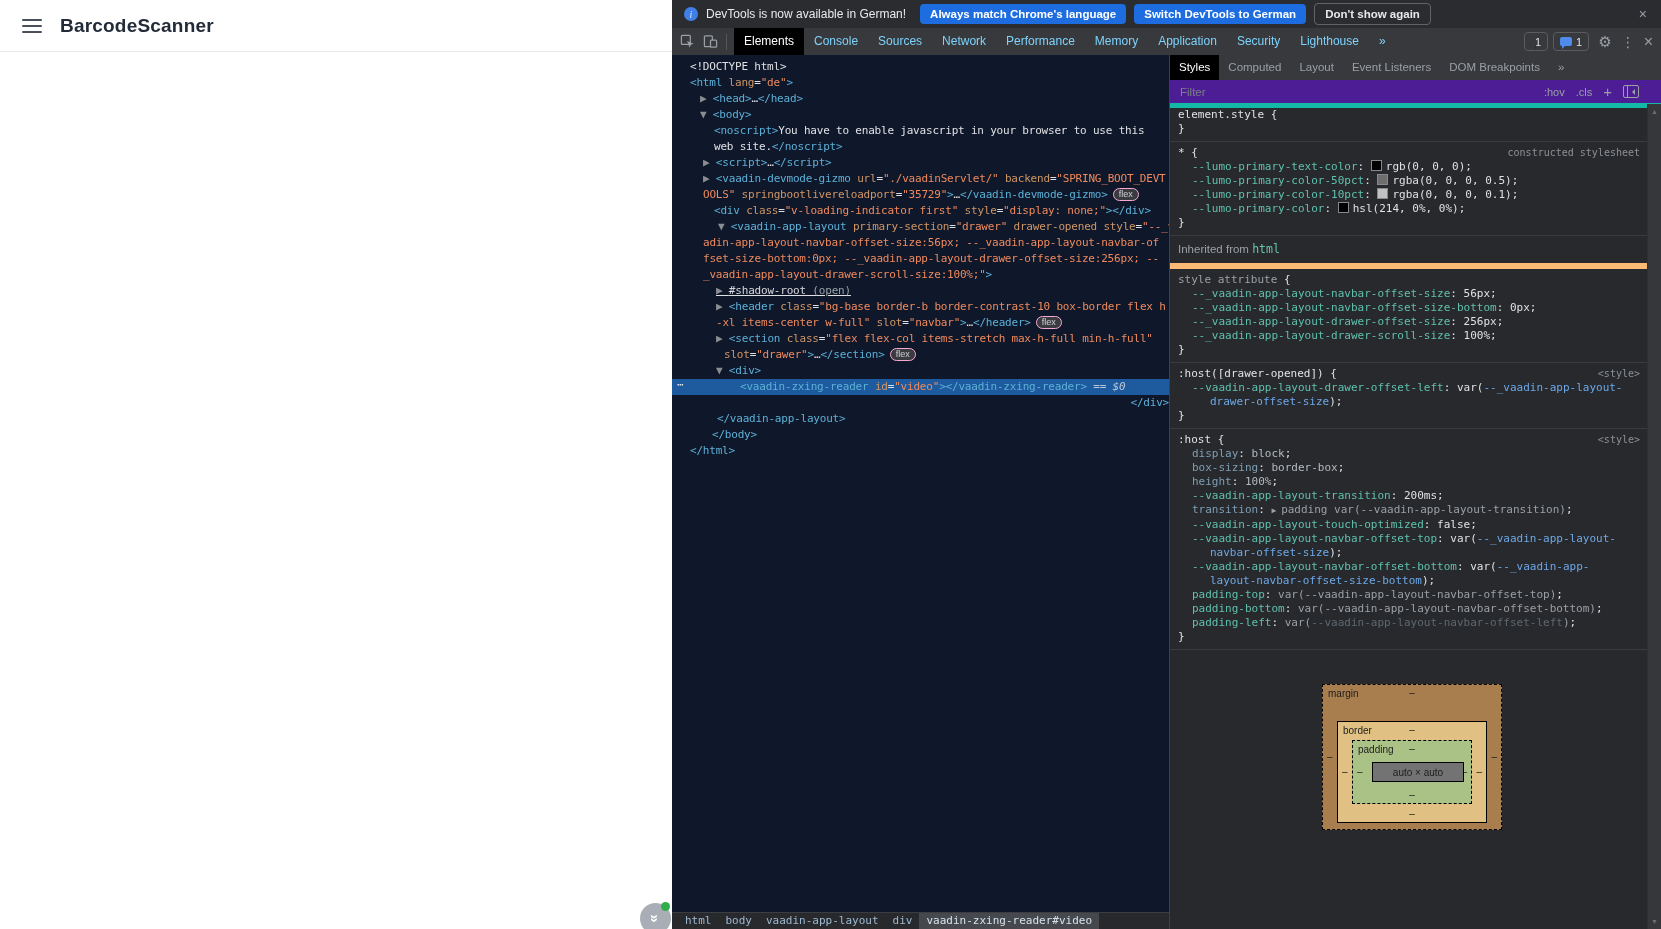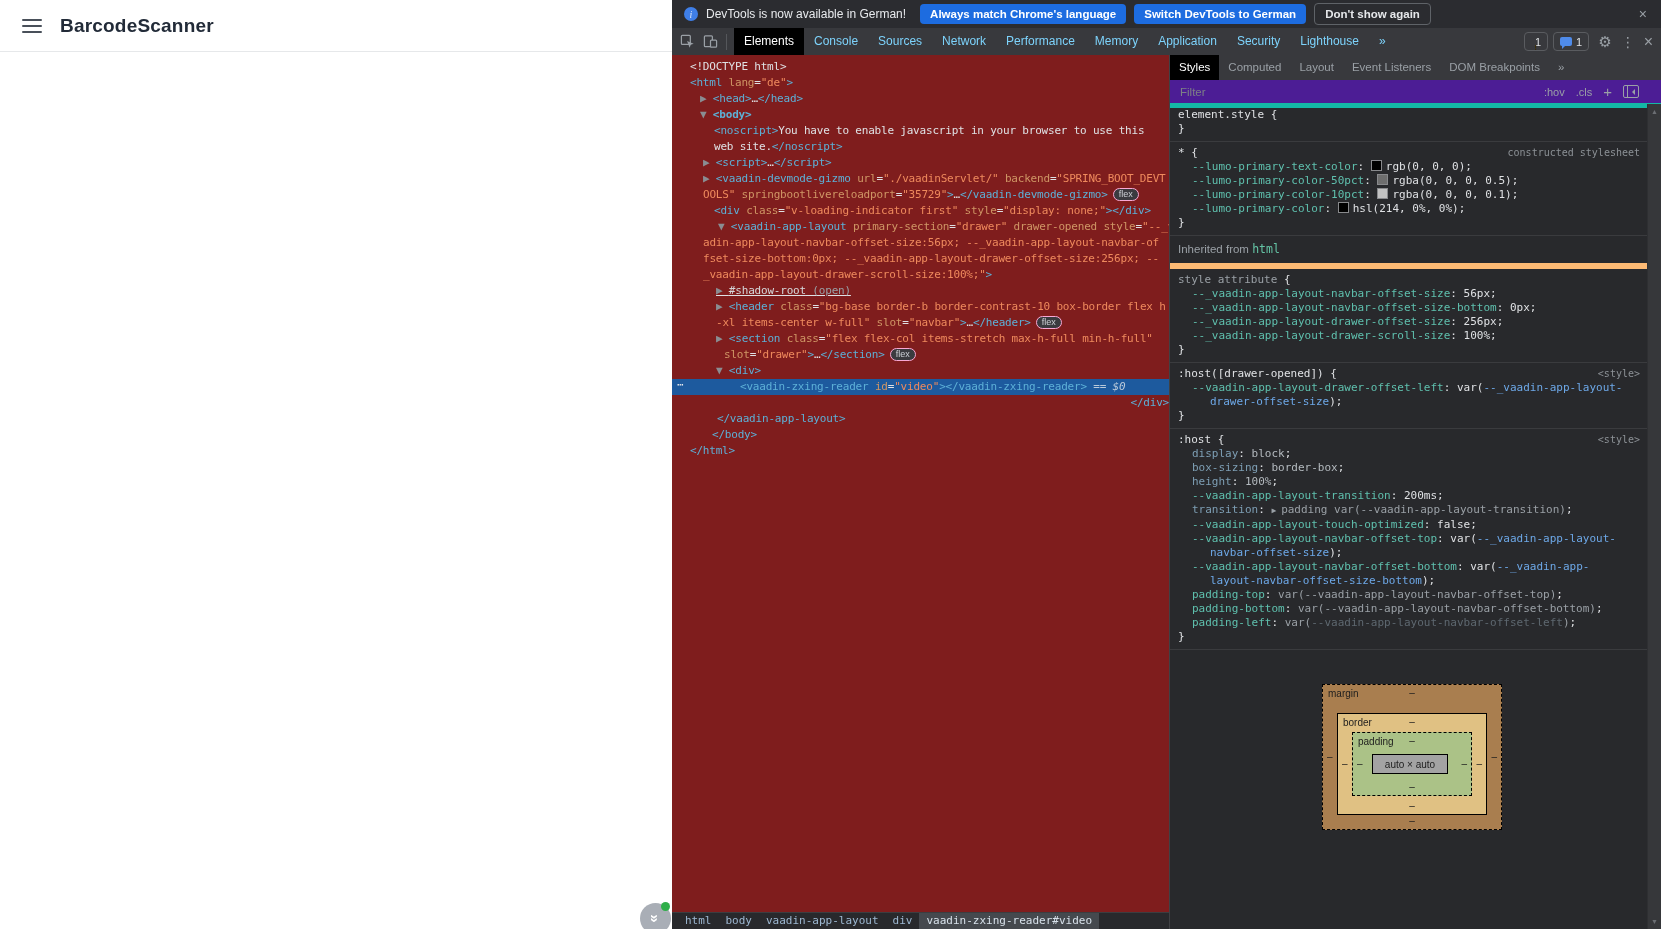--- a/index.html
+++ b/index.html
@@ -46,21 +46,21 @@
   .warn-tri{color:#f0a912;font-size:10px;margin-right:4px;position:relative;line-height:1}
   .warn-tri i{position:absolute;left:3.5px;top:2.5px;font-size:7px;color:#3a2c00;font-style:normal;font-weight:bold}
   .bubble{width:12px;height:9px;background:#4f8bea;border-radius:2px;position:relative;margin-right:4px}
   .bubble::after{content:"";position:absolute;left:2px;bottom:-3px;border:3px solid transparent;border-top-color:#4f8bea;border-left-color:#4f8bea}
   .gicon{color:#9aa0a6;margin-left:9px;cursor:pointer;line-height:1}
   #gear-icon{font-size:15px}
   #kebab-icon{font-size:14px}
   #dt-close{font-size:16px}
 
   
-  #elements{position:absolute;left:0;top:55px;width:497px;bottom:0;background:#7f1d1d}
+  #elements{position:absolute;left:0;top:55px;width:497px;bottom:0;background:#0f172a}
   #tree{position:absolute;top:0;left:0;right:0;bottom:17px;overflow:hidden;padding-top:4px;
         font-family:"DejaVu Sans Mono",monospace;font-size:11px;letter-spacing:-0.2px}
   .trow{height:16px;line-height:16px;white-space:pre;position:relative;cursor:default}
   .trow.sel{background:#1d5a9e}
   .dots{position:absolute;left:5px;top:-2px;color:#e8eaed;letter-spacing:0}
   .tk-a{color:#8a8d92}
   .tk-t{color:#5db0d7}
   .tk-n{color:#cf9665}
   .tk-v{color:#ef8a5d}
   .tk-w{color:#dfe1e4}
@@ -115,23 +115,23 @@
   .tk-vdim{color:#5e6870}
   .tk-exp{color:#9aa0a6;font-size:8px}
   .tk-link{color:#64c3a5}
   .swatch{display:inline-block;width:9px;height:9px;border:1px solid #88898c;margin-right:4px;vertical-align:-1px}
 
   
   #boxmodel{position:relative;margin:34px 0 0 152px;width:180px;height:146px;
             font-family:"Liberation Sans",sans-serif;font-size:10px;color:#1d1d1d}
   .bm{position:absolute;box-sizing:border-box}
   .bm-margin{left:0;top:0;width:180px;height:146px;background:#a97e4f;border:1px dashed #000}
-  .bm-border{left:14px;top:28px;width:150px;height:102px;background:#e0c183;border:1px solid #000}
+  .bm-border{left:14px;top:36px;width:150px;height:102px;background:#e0c183;border:1px solid #000}
   .bm-padding{left:14px;top:18px;width:120px;height:64px;background:#abc287;border:1px dashed #000}
-  .bm-content{left:19px;top:21px;width:76px;height:20px;background:#a3a3a3;border:1px solid #000;
+  .bm-content{left:19px;top:21px;width:92px;height:20px;background:#737373;border:1px solid #000;
               display:flex;align-items:center;justify-content:center}
   .bm-label{position:absolute;left:5px;top:3px}
   .bm-dash{position:absolute;line-height:1}
   .d-t{top:3px;left:50%;transform:translateX(-50%)}
   .d-b{bottom:3px;left:50%;transform:translateX(-50%)}
   .d-l{left:4px;top:50%;transform:translateY(-50%)}
   .d-r{right:4px;top:50%;transform:translateY(-50%)}
 
   
   #sscroll{position:absolute;right:0;top:49px;width:13px;bottom:0;background:#36373a;border-left:1px solid #2e2f32}
@@ -210,21 +210,21 @@
       <span id="kebab-icon" class="gicon">⋮</span>
       <span id="dt-close" class="gicon">×</span>
     </div>
   </div>
 
   <div id="elements">
     <div id="tree">
         <div class="trow" style="padding-left: 18px;"><span class="tk-w">&lt;!DOCTYPE html&gt;</span></div>
         <div class="trow" style="padding-left: 18px;"><span class="tk-t">&lt;html</span><span class="tk-n"> lang</span><span class="tk-w">=</span><span class="tk-v">"de"</span><span class="tk-t">&gt;</span></div>
         <div class="trow" style="padding-left: 28px;"><span class="tk-a">▶ </span><span class="tk-t">&lt;head&gt;</span><span class="tk-w">…</span><span class="tk-t">&lt;/head&gt;</span></div>
-        <div class="trow" style="padding-left: 28px; font-weight: bold;"><span class="tk-a">▼ </span><span class="tk-t">&lt;body&gt;</span></div>
+        <div class="trow" style="padding-left: 28px;"><span class="tk-a">▼ </span><span class="tk-t">&lt;body&gt;</span></div>
         <div class="trow" style="padding-left: 42px;"><span class="tk-t">&lt;noscript&gt;</span><span class="tk-w">You have to enable javascript in your browser to use this</span></div>
         <div class="trow" style="padding-left: 42px;"><span class="tk-w">web site.</span><span class="tk-t">&lt;/noscript&gt;</span></div>
         <div class="trow" style="padding-left: 31px;"><span class="tk-a">▶ </span><span class="tk-t">&lt;script&gt;</span><span class="tk-w">…</span><span class="tk-t">&lt;/script&gt;</span></div>
         <div class="trow" style="padding-left: 31px;"><span class="tk-a">▶ </span><span class="tk-t">&lt;vaadin-devmode-gizmo</span><span class="tk-n"> url</span><span class="tk-w">=</span><span class="tk-v">"./vaadinServlet/"</span><span class="tk-n"> backend</span><span class="tk-w">=</span><span class="tk-v">"SPRING_BOOT_DEVT</span></div>
         <div class="trow" style="padding-left: 31px;"><span class="tk-v">OOLS"</span><span class="tk-n"> springbootlivereloadport</span><span class="tk-w">=</span><span class="tk-v">"35729"</span><span class="tk-t">&gt;</span><span class="tk-w">…</span><span class="tk-t">&lt;/vaadin-devmode-gizmo&gt;</span><span class="tk-b">flex</span></div>
         <div class="trow" style="padding-left: 42px;"><span class="tk-t">&lt;div</span><span class="tk-n"> class</span><span class="tk-w">=</span><span class="tk-v">"v-loading-indicator first"</span><span class="tk-n"> style</span><span class="tk-w">=</span><span class="tk-v">"display: none;"</span><span class="tk-t">&gt;&lt;/div&gt;</span></div>
         <div class="trow" style="padding-left: 31px; margin-left: 15px;"><span class="tk-a">▼ </span><span class="tk-t">&lt;vaadin-app-layout</span><span class="tk-n"> primary-section</span><span class="tk-w">=</span><span class="tk-v">"drawer"</span><span class="tk-n"> drawer-opened</span><span class="tk-n"> style</span><span class="tk-w">=</span><span class="tk-v">"--_va</span></div>
         <div class="trow" style="padding-left: 31px;"><span class="tk-v">adin-app-layout-navbar-offset-size:56px; --_vaadin-app-layout-navbar-of</span></div>
         <div class="trow" style="padding-left: 31px;"><span class="tk-v">fset-size-bottom:0px; --_vaadin-app-layout-drawer-offset-size:256px; --</span></div>
         <div class="trow" style="padding-left: 31px;"><span class="tk-v">_vaadin-app-layout-drawer-scroll-size:100%;"</span><span class="tk-t">&gt;</span></div>

